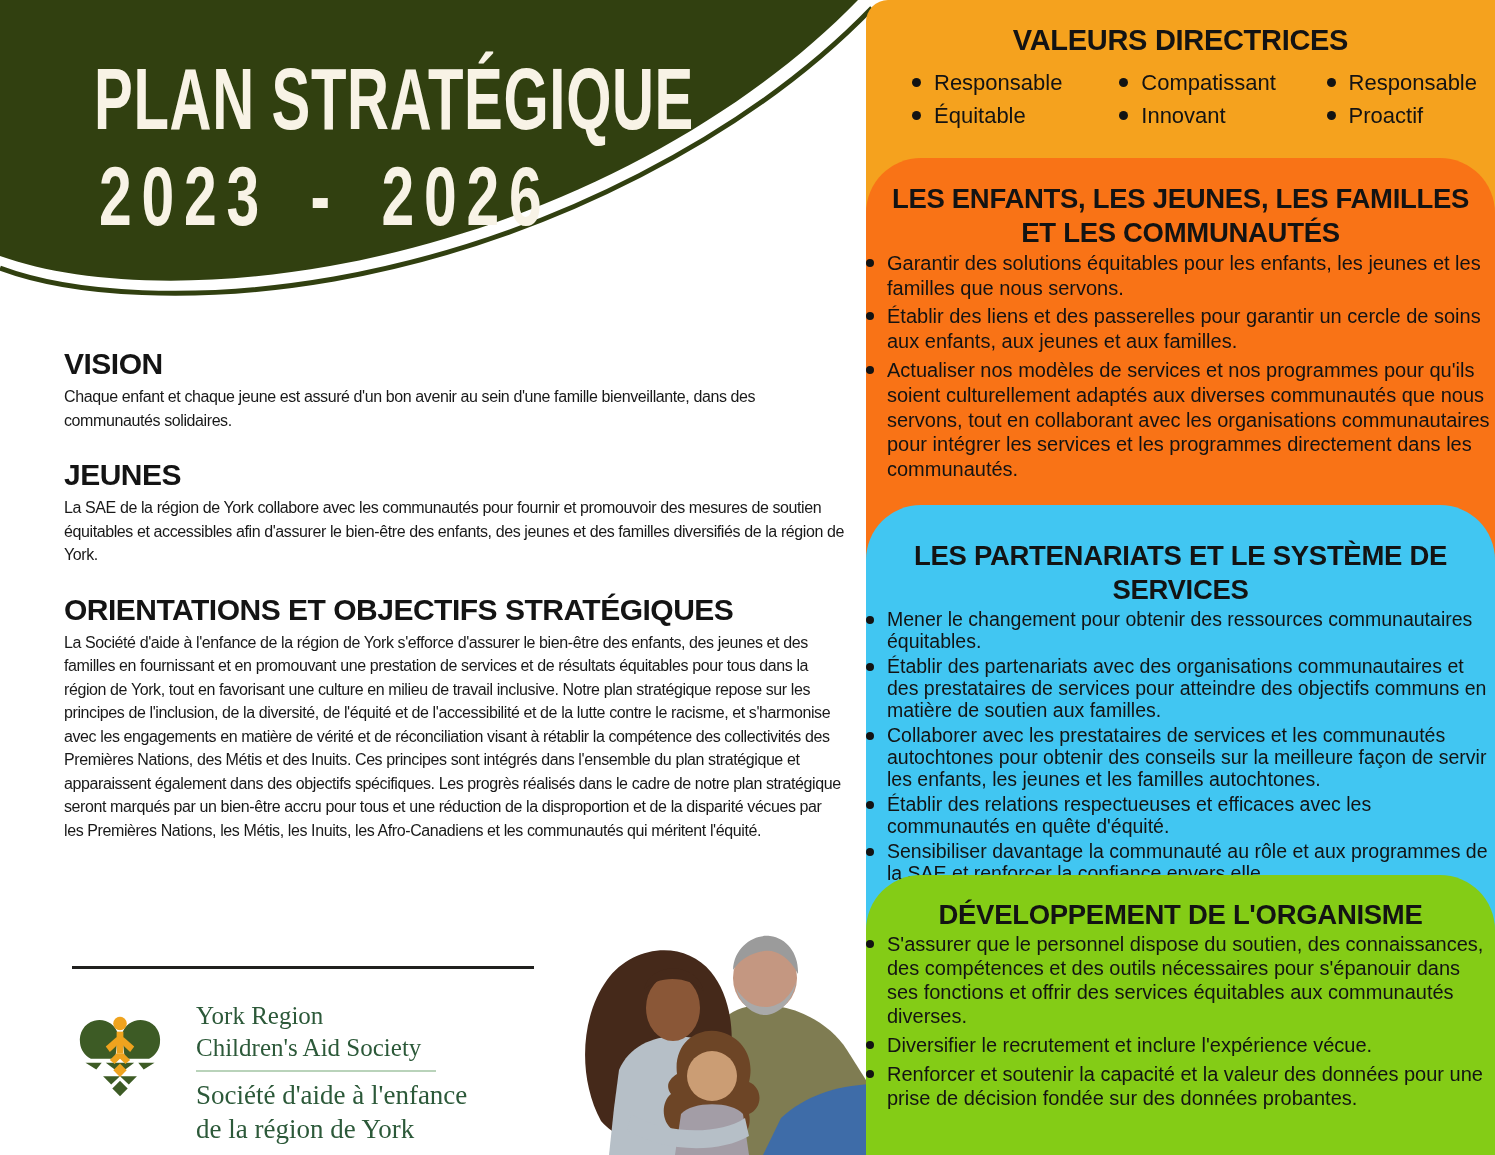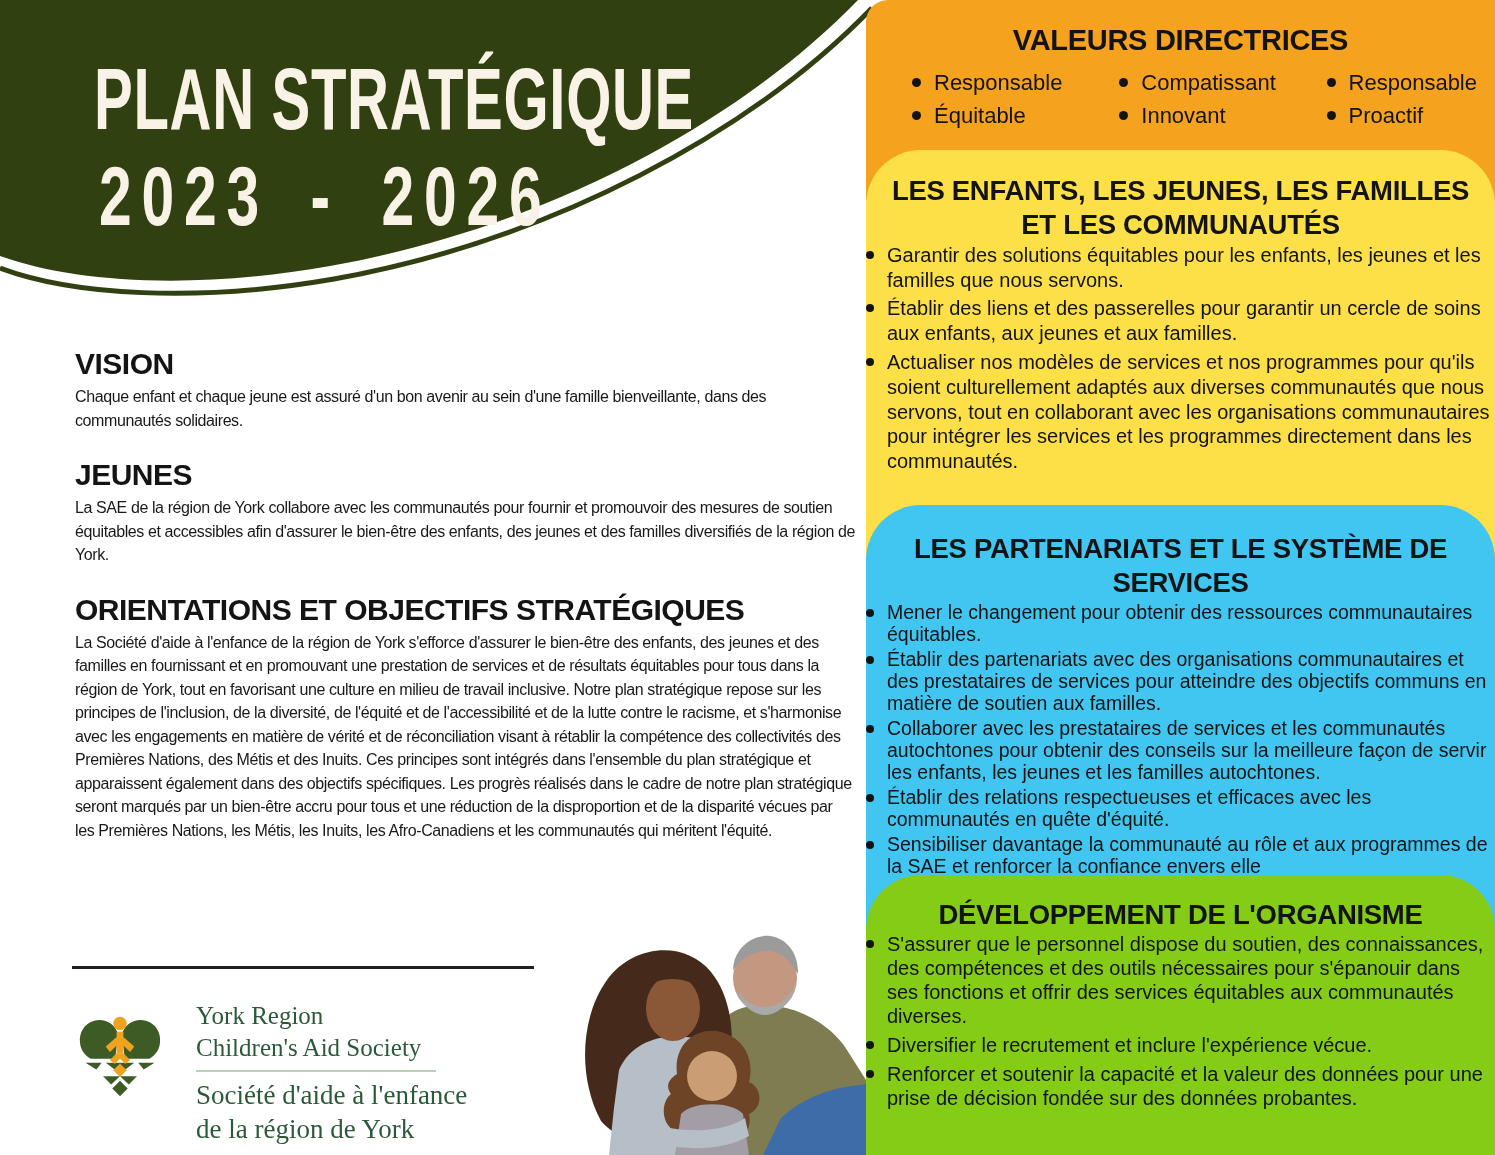--- a/index.html
+++ b/index.html
@@ -16,21 +16,21 @@
     font-size:88px;font-weight:700;color:#f8f3e6;
     transform:scaleX(.66);transform-origin:left top;letter-spacing:1px;
   }
   .banner-years{
     position:absolute;left:99px;top:148px;white-space:nowrap;
     font-size:84px;font-weight:700;color:#f8f3e6;
     transform:scaleX(.70);transform-origin:left top;letter-spacing:14px;word-spacing:22px;
   }
 
   
-  .left-col{position:absolute;left:75px;top:347px;width:780px;}
+  .left-col{position:absolute;left:64px;top:347px;width:780px;}
   .left-col h2{
     font-size:30px;font-weight:700;margin:0 0 4px 0;letter-spacing:-.5px;color:#141414;
   }
   .left-col p{
     font-size:16px;line-height:1.47;letter-spacing:-.4px;margin:2px 0 26px 0;color:#191919;
   }
   .left-col p.last{margin-bottom:0;}
 
   .divider{position:absolute;left:72px;top:966px;width:462px;height:3px;background:#20201e;}
 
@@ -42,31 +42,31 @@
   .logo-divider{width:240px;height:2px;background:#b9d3ba;margin:6px 0 7px 0;}
   .logo-text .fr{font-size:27px;line-height:1.25;}
 
   
   .photo{position:absolute;left:515px;top:916px;width:356px;height:239px;}
 
   
   .column{position:absolute;left:866px;top:0;width:629px;height:1155px;}
   .panel{position:absolute;left:0;width:629px;box-sizing:border-box;}
   .panel-orange{top:0;height:216px;background:#f5a21e;border-radius:22px 0 0 0;}
-  .panel-green{top:150px;height:412px;background:#fde047;border-radius:55px 55px 0 0;}
+  .panel-green{top:158px;height:412px;background:#f97316;border-radius:55px 55px 0 0;}
   .panel-blue{top:505px;height:435px;background:#41c6f2;border-radius:55px 55px 0 0;}
   .panel-darkblue{top:875px;height:280px;background:#84cc16;border-radius:55px 55px 0 0;}
 
   .panel-title{
     text-align:center;font-weight:700;color:#131313;font-size:27.5px;
     letter-spacing:-.3px;line-height:1.25;
   }
   .orange-title{padding-top:22px;font-size:29px;}
   .green-title{padding-top:24px;}
-  .blue-title{padding-top:27px;}
+  .blue-title{padding-top:34px;}
   .dark-title{padding-top:23px;}
 
   ul.values-grid{
     list-style:none;margin:12px 0 0 0;padding:0 18px 0 42px;
     display:grid;grid-template-columns:1fr 1fr;grid-template-rows:auto auto;
     grid-auto-flow:column;row-gap:7px;
     font-size:22px;color:#131313;
   }
   ul.values-grid li{position:relative;padding-left:26px;}
   ul.values-grid li::before{

